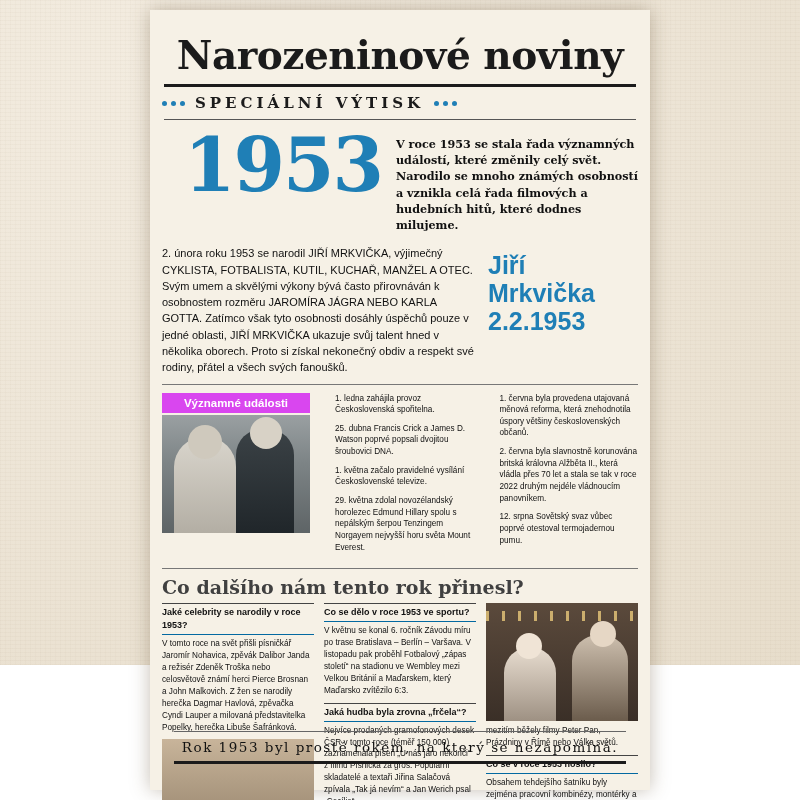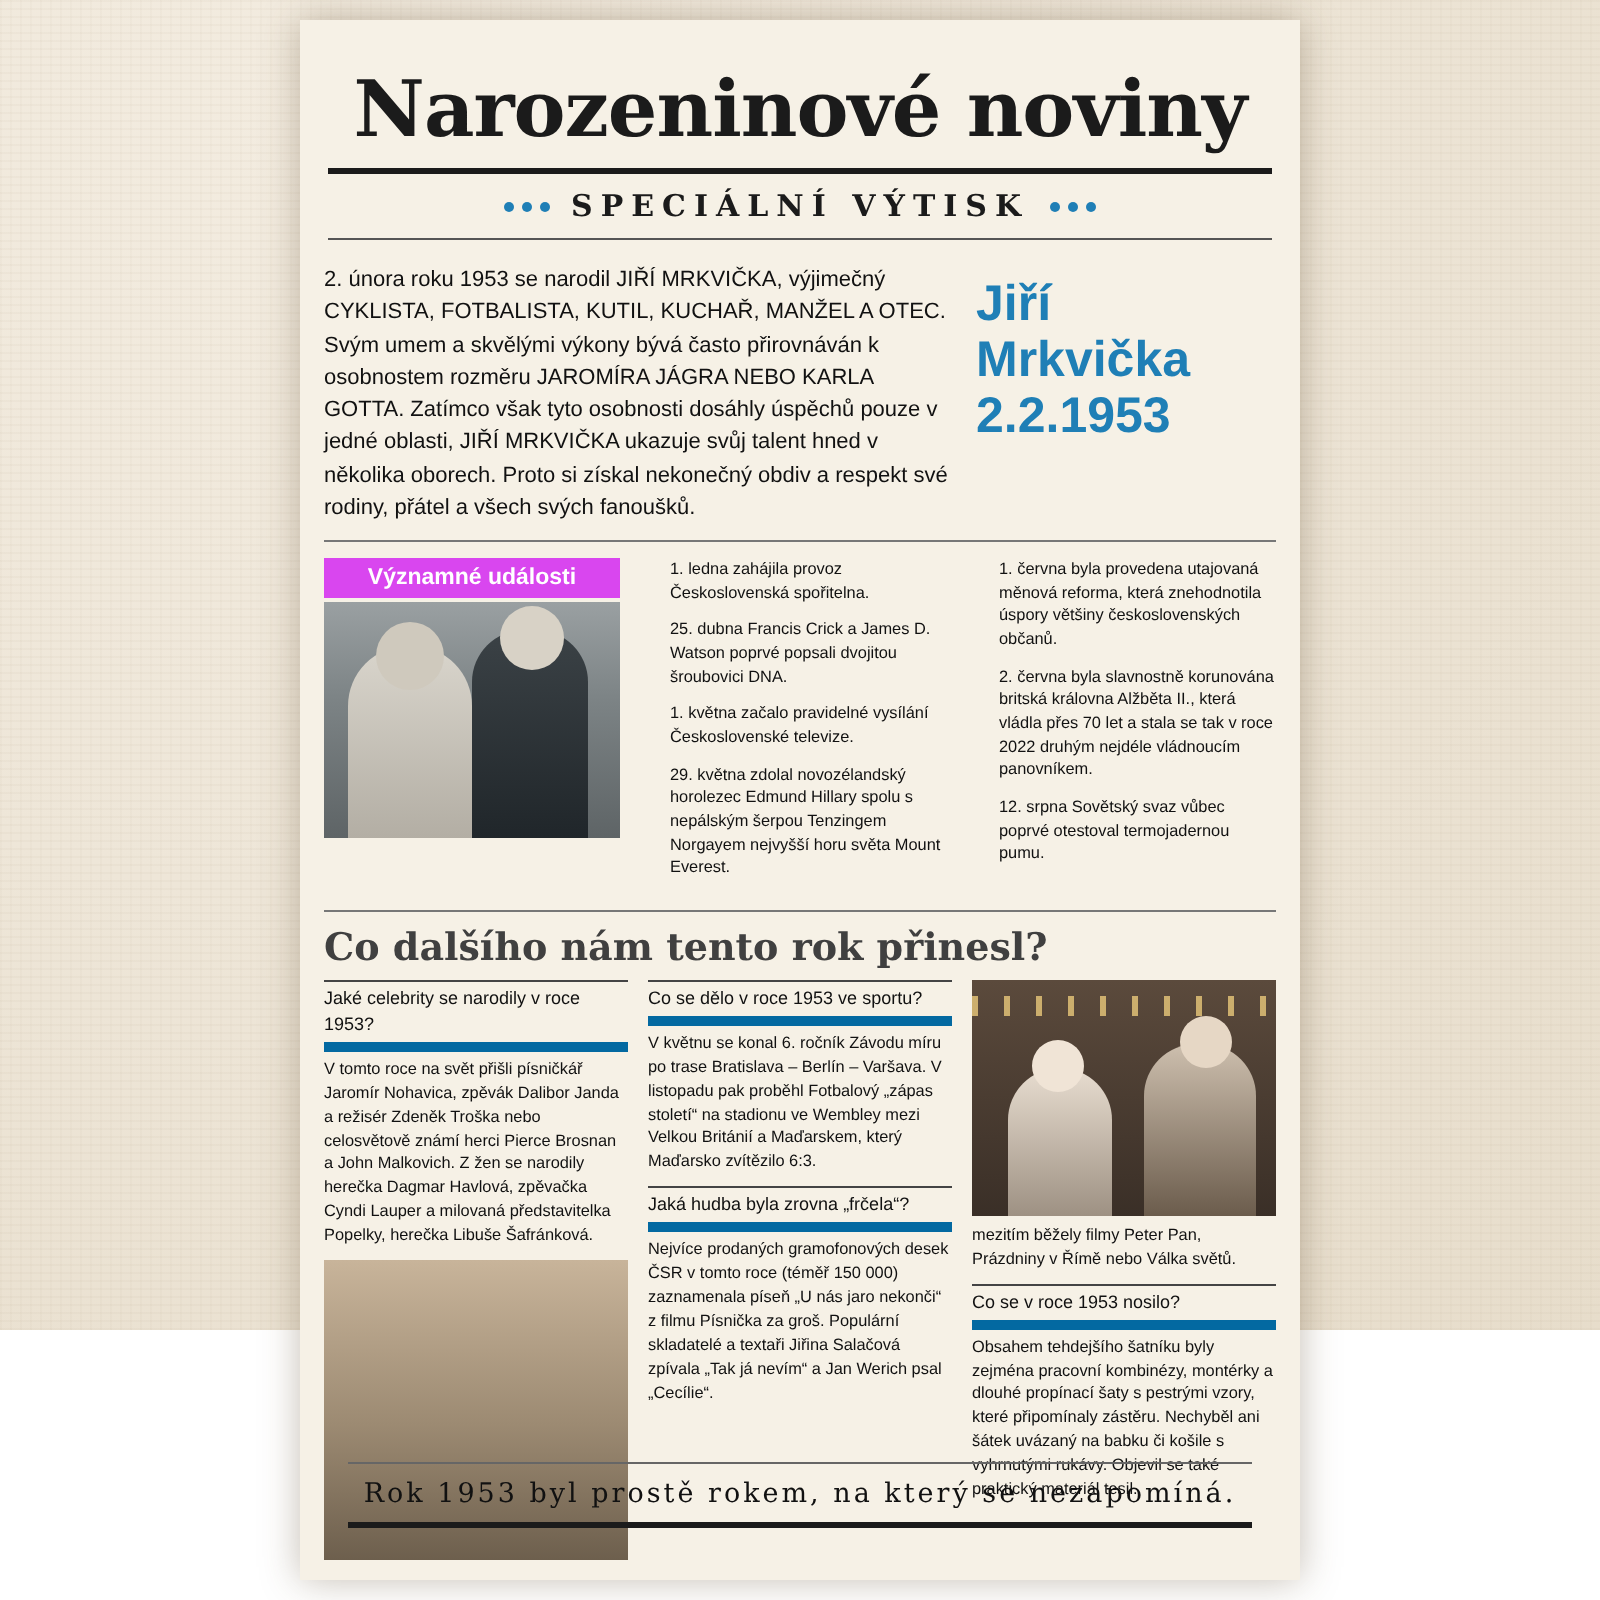--- a/index.html
+++ b/index.html
@@ -45,21 +45,21 @@
     font-weight:bold;
     font-size:39px;
     letter-spacing:-.5px;
     color:#1b1b1b;
     line-height:1;
   }
   .rule-top{
     height:3px;background:#1b1b1b;margin:9px 2px 0 2px;
   }
   .sub-row{
-    display:flex;align-items:center;justify-content:center;
+    display:flex;align-items:center;justify-content:flex-start;
     gap:10px;margin-top:7px;
   }
   .dots{display:flex;gap:4px;align-items:center;}
   .dots i{display:block;width:5px;height:5px;background:#1f7fb6;border-radius:50%;}
   .subtitle{
     font-family:"DejaVu Serif", serif;
     font-size:15px;letter-spacing:4px;color:#1b1b1b;font-weight:bold;
   }
   .rule-thin{height:1px;background:#555;margin:7px 2px 0 2px;}
 
@@ -157,22 +157,22 @@
   .sec-title{
     font-family:"DejaVu Serif", serif;
     font-weight:bold;font-size:19px;color:#404040;
     margin-top:7px;margin-bottom:5px;
   }
   .grid3{
     display:flex;gap:10px;
   }
   .col{flex:1;font-size:8.2px;line-height:1.45;color:#111;}
   .colhead{
-    font-weight:normal;font-size:9px;margin-bottom:3px;
-    border-top:1px solid #444;border-bottom:5px solid #0369a1;
+    font-weight:bold;font-size:9px;margin-bottom:3px;
+    border-top:1px solid #444;border-bottom:1px solid #0369a1;
     padding:2px 0;
   }
   .col p{margin:0 0 6px 0;}
   .portrait{
     width:100%;height:150px;margin:2px 0 5px 0;
     background:linear-gradient(180deg,#c8b49a 0%,#9c8a72 55%,#6d5f4d 100%);
     position:relative;overflow:hidden;
   }
   .photo2{
     width:100%;height:118px;margin-bottom:4px;
@@ -231,20 +231,24 @@
           <span class="subtitle">SPECIÁLNÍ VÝTISK</span>
           <span class="dots">
               <i></i>
               <i></i>
               <i></i>
             </span>
         </div>
         <div class="rule-thin"></div>
       </div>
 
+      <div class="yearrow">
+        <div class="year">1953</div>
+        <div class="lead">V roce 1953 se stala řada významných událostí, které změnily celý svět. Narodilo se mnoho známých osobností a vznikla celá řada filmových a hudebních hitů, které dodnes milujeme.</div>
+      </div>
 
       <div class="biorow">
         <div class="bio">2. února roku 1953 se narodil JIŘÍ MRKVIČKA, výjimečný CYKLISTA, FOTBALISTA, KUTIL, KUCHAŘ, MANŽEL A OTEC. Svým umem a skvělými výkony bývá často přirovnáván k osobnostem rozměru JAROMÍRA JÁGRA NEBO KARLA GOTTA. Zatímco však tyto osobnosti dosáhly úspěchů pouze v jedné oblasti, JIŘÍ MRKVIČKA ukazuje svůj talent hned v několika oborech. Proto si získal nekonečný obdiv a respekt své rodiny, přátel a všech svých fanoušků.</div>
         <div class="name">
           <div>Jiří</div>
           <div>Mrkvička</div>
           <div>2.2.1953</div>
         </div>
       </div>
       <div class="rule-mid"></div>

